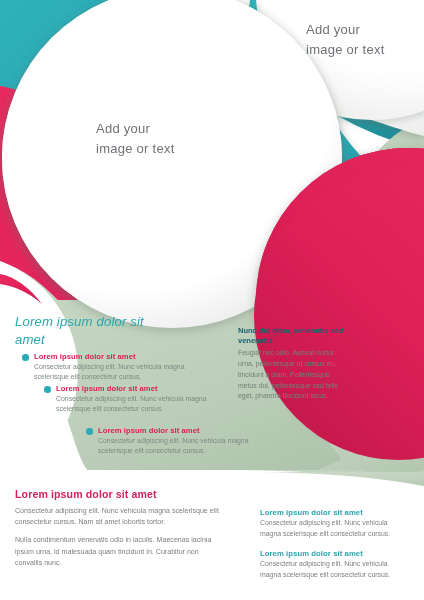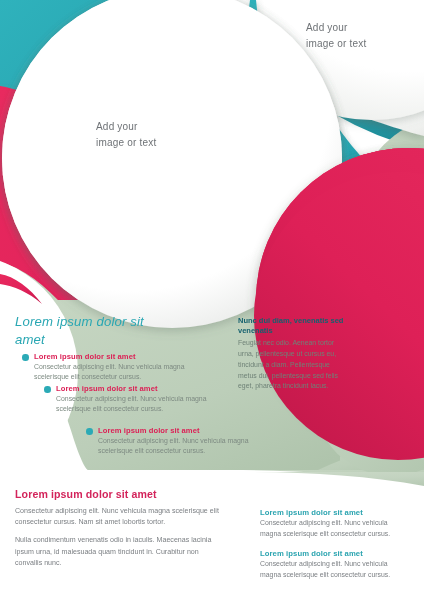--- a/index.html
+++ b/index.html
@@ -25,21 +25,21 @@
     display: block;
   }
 
   
   .txt {
     position: absolute;
     z-index: 5;
   }
 
   .placeholder {
-    font-size: 10px;
+    font-size: 13px;
     line-height: 1.55;
     color: #6e7276;
     letter-spacing: 0.02em;
   }
 
   .pink-note {
     font-size: 7.1px;
     line-height: 1.62;
     color: #ffffff;
     width: 104px;
@@ -311,21 +311,21 @@
   </div>
 
   <div class="bullet" style="left:86px; top:426px; width:190px;">
     <span class="dot"></span>
     <div class="body">
       <h4>Lorem ipsum dolor sit amet</h4>
       <p>Consectetur adipiscing elit. Nunc vehicula magna scelerisque elit consectetur cursus.</p>
     </div>
   </div>
 
-  <div class="txt green-art" style="left:238px; top:316px;">
+  <div class="txt green-art" style="left:238px; top:326px;">
     <h4>Nunc dui diam, venenatis sed venenatis</h4>
     <p>Feugiat nec odio. Aenean tortor urna, pellentesque ut cursus eu, tincidunt a diam. Pellentesque metus dui, pellentesque sed felis eget, pharetra tincidunt lacus.</p>
   </div>
 
   <div class="txt bl-art" style="left:15px; top:488px;">
     <h3>Lorem ipsum dolor sit amet</h3>
     <p>Consectetur adipiscing elit. Nunc vehicula magna scelerisque elit consectetur cursus. Nam sit amet lobortis tortor.</p>
     <p>Nulla condimentum venenatis odio in iaculis. Maecenas lacinia ipsum urna, id malesuada quam tincidunt in. Curabitur non convallis nunc.</p>
   </div>
 

